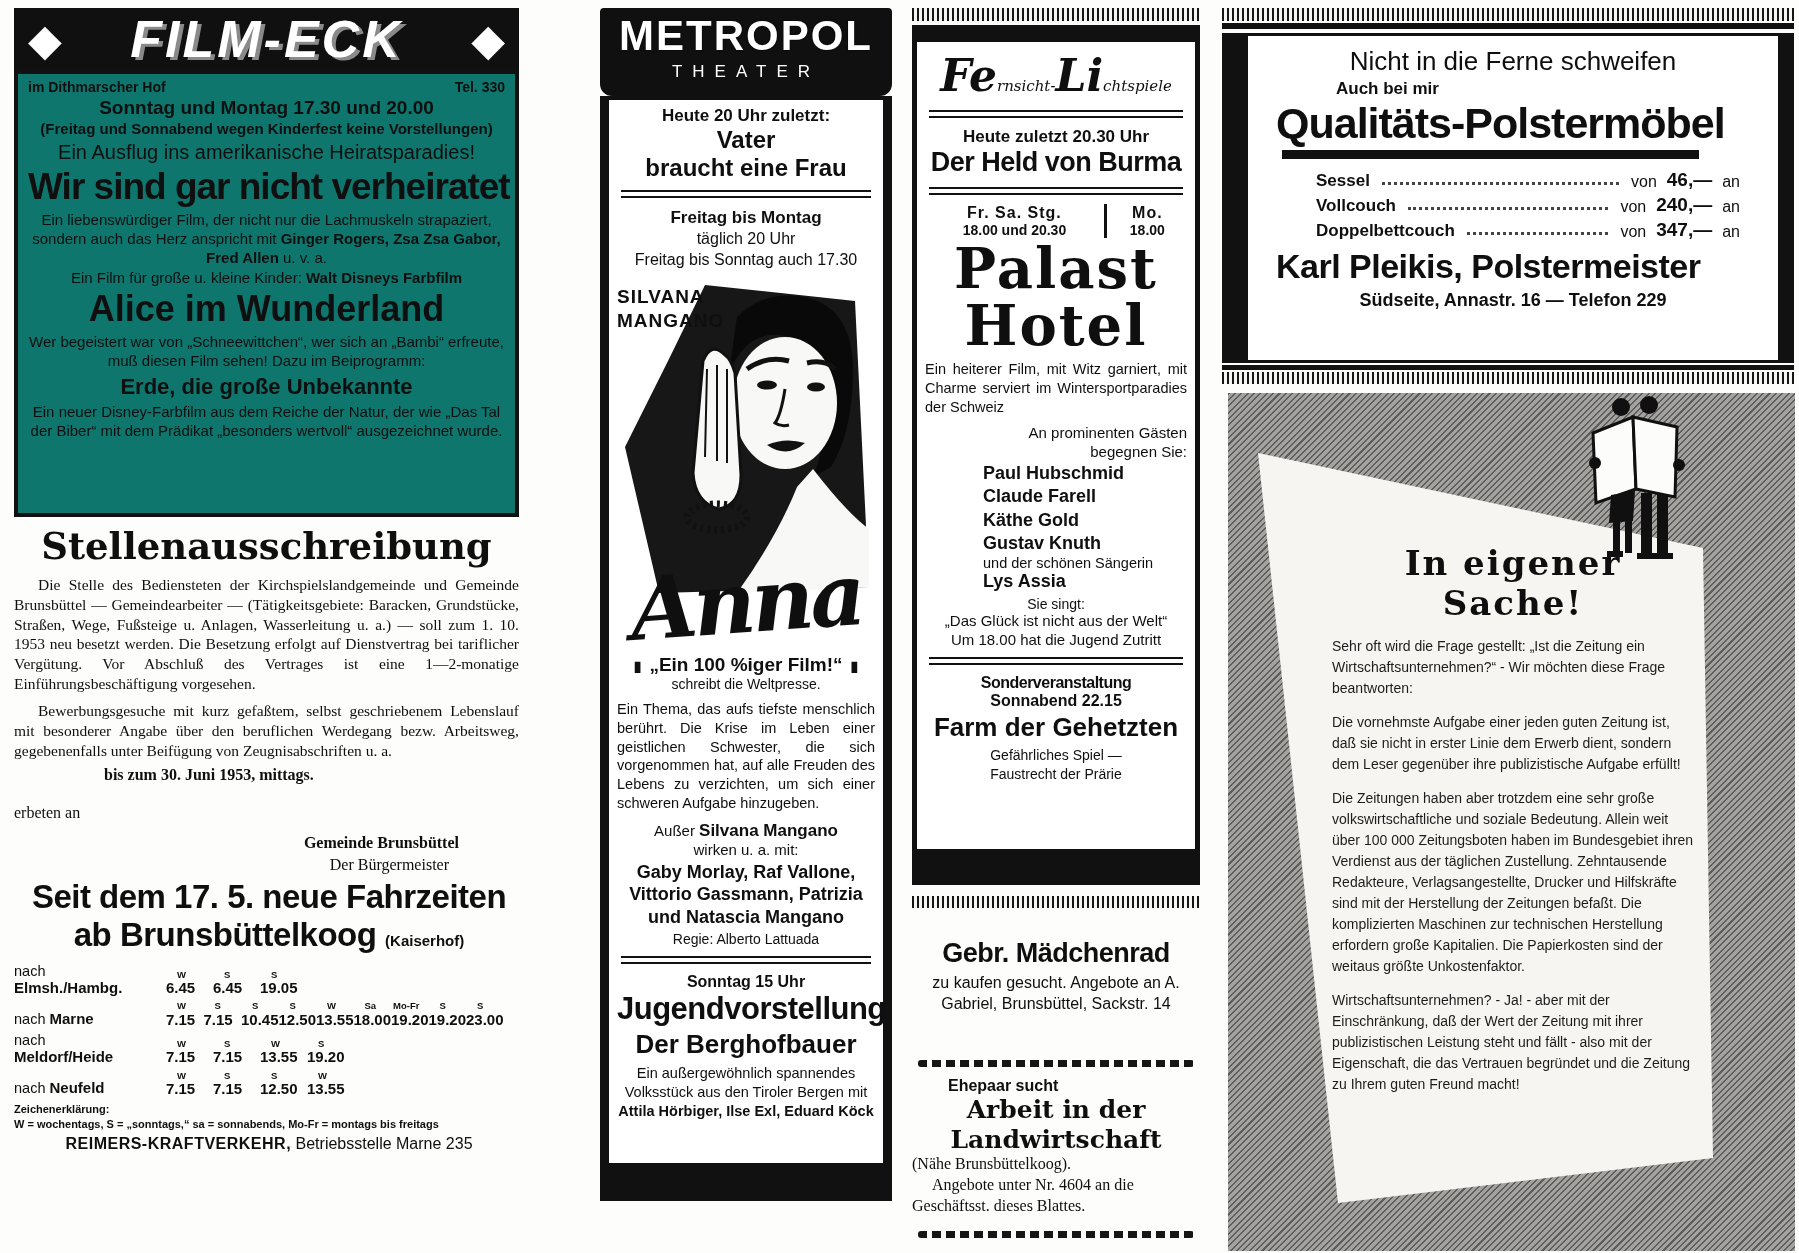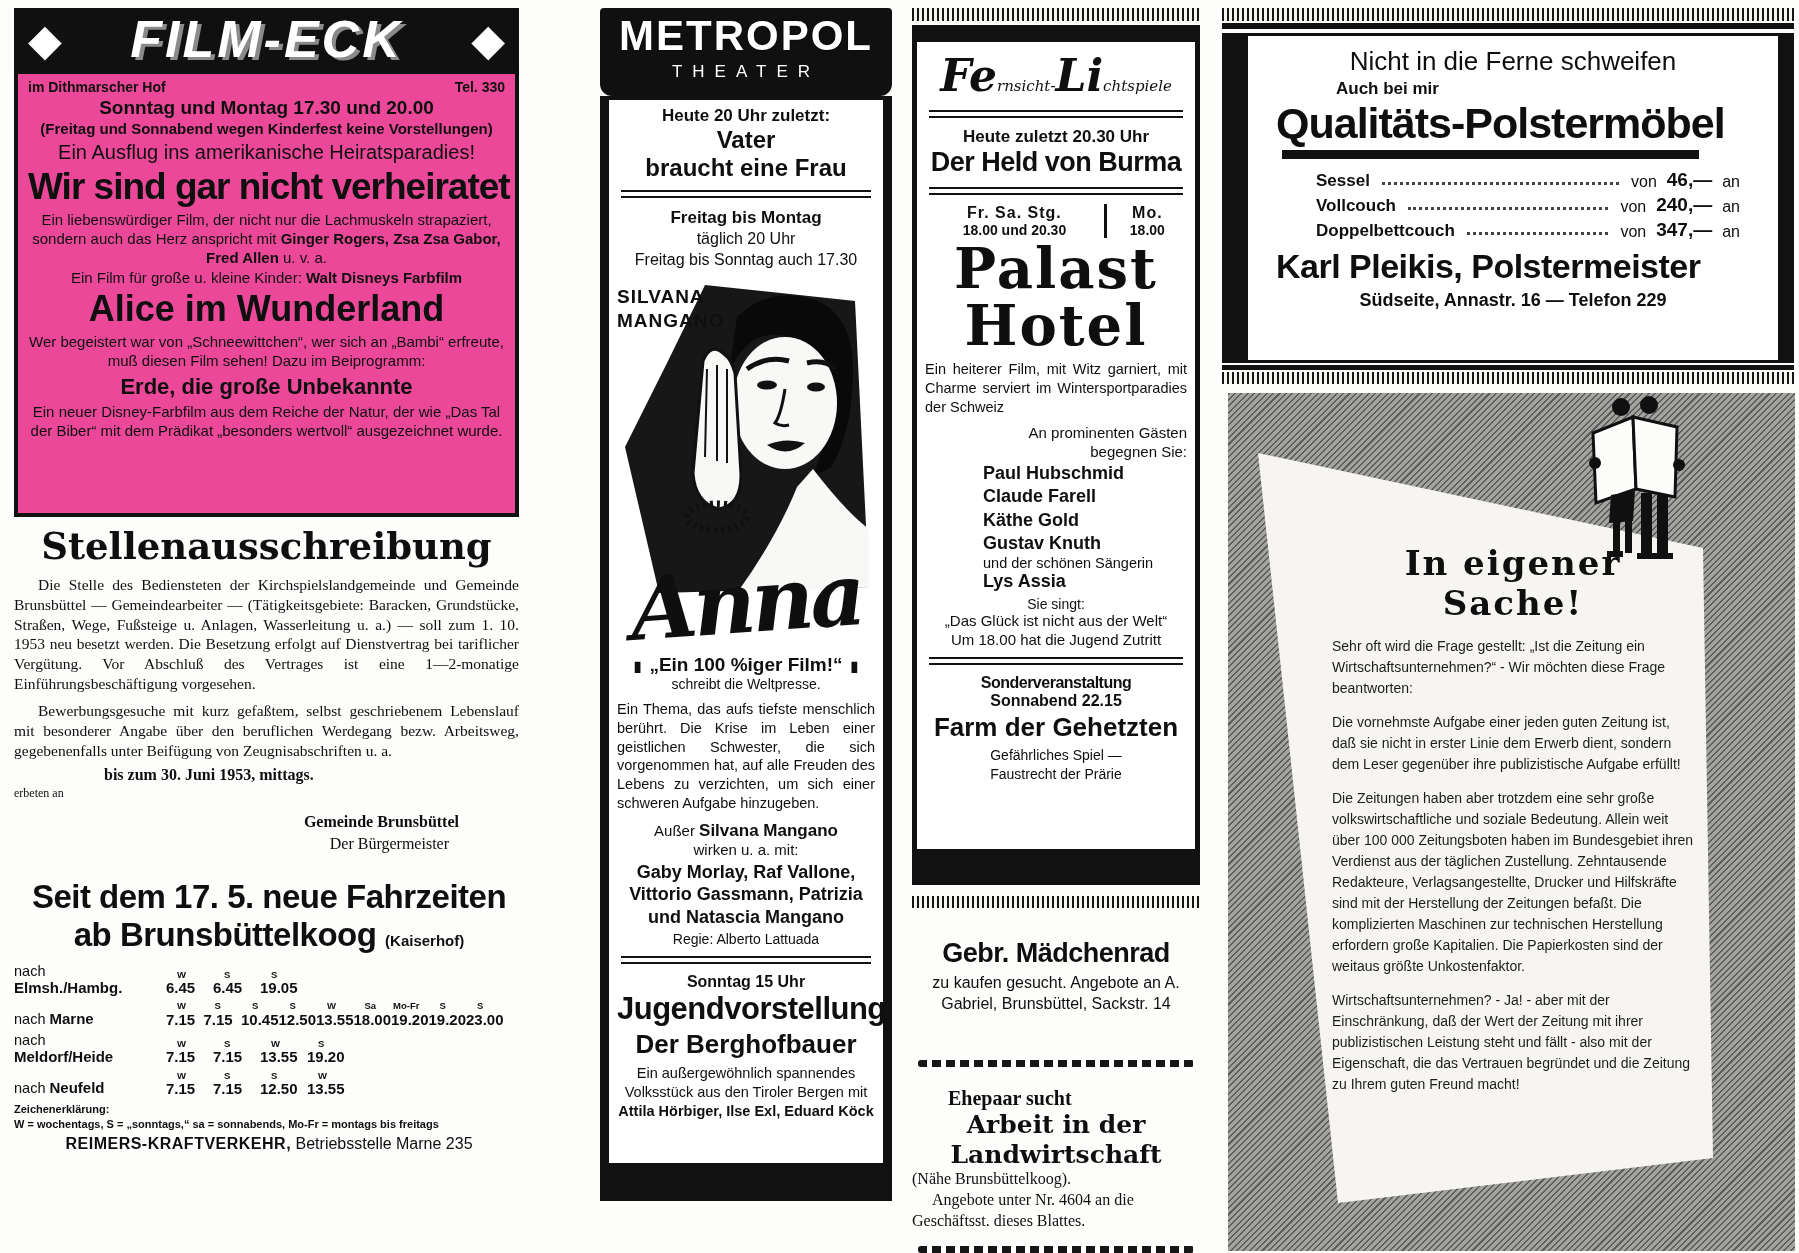--- a/index.html
+++ b/index.html
@@ -9,38 +9,38 @@
   .c{text-align:center;}
   .b{font-weight:bold;}
   .drule{height:2px;border-top:2px solid #111;border-bottom:2px solid #111;padding-top:2px;margin:9px 4px;}
   .hatchbar{background:repeating-linear-gradient(90deg,#151515 0 2px,#f5f5f2 2px 5px);}
   .diarule{height:7px;background:repeating-linear-gradient(90deg,#161616 0 9px,transparent 9px 14px);margin:0 6px;border-radius:3px;}
 
   
   .fe-head{left:14px;top:8px;width:505px;height:62px;background:#101010;display:flex;align-items:center;justify-content:center;}
   .fe-title{color:#fff;font-weight:bold;font-style:italic;font-size:52px;letter-spacing:3px;text-shadow:4px 3px 0 #8a8a8a;white-space:nowrap;}
   .fe-dia{color:#fff;font-size:44px;position:absolute;top:6px;}
-  .fe-box{left:14px;top:70px;width:505px;height:447px;border:4px solid #111;background:#ec4899;box-sizing:border-box;padding:5px 10px 4px;}
+  .fe-box{left:14px;top:70px;width:505px;height:447px;border:4px solid #111;background:#0f766e;box-sizing:border-box;padding:5px 10px 4px;}
   .fe-row1{display:flex;justify-content:space-between;font-size:14px;font-weight:bold;}
   .fe-show{font-size:19px;font-weight:bold;margin-top:2px;}
   .fe-note{font-size:15px;font-weight:bold;margin-top:1px;}
   .fe-tag{font-size:20px;margin-top:4px;}
   .fe-h1{font-size:37px;font-weight:bold;letter-spacing:-1px;white-space:nowrap;margin-top:2px;}
   .fe-p{font-size:15px;line-height:1.25;margin-top:3px;}
   .fe-show2{font-size:17px;font-weight:bold;margin-top:4px;}
   .fe-kids{font-size:15px;margin-top:2px;}
   .fe-h2{font-size:36px;font-weight:bold;margin-top:2px;}
   .fe-h3{font-size:22px;font-weight:bold;margin-top:3px;}
 
   
   .st{left:14px;top:524px;width:505px;font-family:"Liberation Serif",serif;}
   .st-title{font-size:37px;font-weight:bold;text-align:center;font-family:"DejaVu Serif",serif;}
   .st-p{font-size:15.5px;line-height:1.28;text-align:justify;margin-top:7px;text-indent:24px;}
   .st-dead{font-size:16px;font-weight:bold;margin-top:6px;padding-left:90px;}
-  .st-erb{font-size:12px;margin-top:2px;}
+  .st-erb{font-size:16px;margin-top:20px;}
   .st-sig1{font-size:16px;font-weight:bold;text-align:right;padding-right:60px;margin-top:12px;}
   .st-sig2{font-size:16px;text-align:right;padding-right:70px;margin-top:4px;}
 
   
   .fz{left:14px;top:878px;width:510px;}
   .fz-acht{font-size:16px;font-weight:bold;text-align:center;}
   .fz-h{font-size:33px;font-weight:bold;text-align:center;line-height:1.15;letter-spacing:-0.5px;}
   .fz-h small{font-size:15px;font-weight:bold;letter-spacing:0;}
   .fz-table{margin-top:10px;}
   .trow{display:flex;align-items:flex-end;margin-bottom:5px;}
@@ -111,21 +111,21 @@
   .fs-sont{font-size:16px;font-weight:bold;text-align:center;}
   .fs-sonf{font-size:26px;font-weight:bold;text-align:center;margin-top:2px;}
   .fs-sond{font-size:14px;text-align:center;line-height:1.3;margin-top:3px;}
   .fs-hatch2{left:912px;top:896px;width:288px;height:12px;}
 
   .mr{left:912px;top:938px;width:288px;}
   .mr-t{font-size:27px;font-weight:bold;text-align:center;letter-spacing:-0.5px;}
   .mr-p{font-size:16px;line-height:1.3;margin-top:4px;text-align:center;}
 
   .lw{left:912px;top:1060px;width:288px;}
-  .lw-intro{font-size:20px;font-weight:bold;padding-left:36px;margin-top:20px;font-family:Liberation Serif, serif;}
+  .lw-intro{font-size:16px;font-weight:bold;padding-left:36px;margin-top:10px;}
   .lw-t{font-family:"DejaVu Serif",serif;font-size:25px;font-weight:bold;text-align:center;line-height:1.2;}
   .lw-loc{font-size:16px;font-family:"Liberation Serif",serif;}
   .lw-of{font-size:16px;font-family:"Liberation Serif",serif;line-height:1.3;text-indent:20px;margin-top:2px;}
 
   
   .po-hatch{left:1222px;top:8px;width:572px;height:13px;}
   .po-rule{left:1222px;top:23px;width:572px;height:6px;background:#111;}
   .po-box{left:1222px;top:33px;width:572px;height:330px;box-sizing:border-box;background:#fff;
           border:3px solid #111;border-left-width:26px;border-right-width:16px;padding:10px 28px 0;}
   .po-l1{font-size:26px;text-align:center;}

